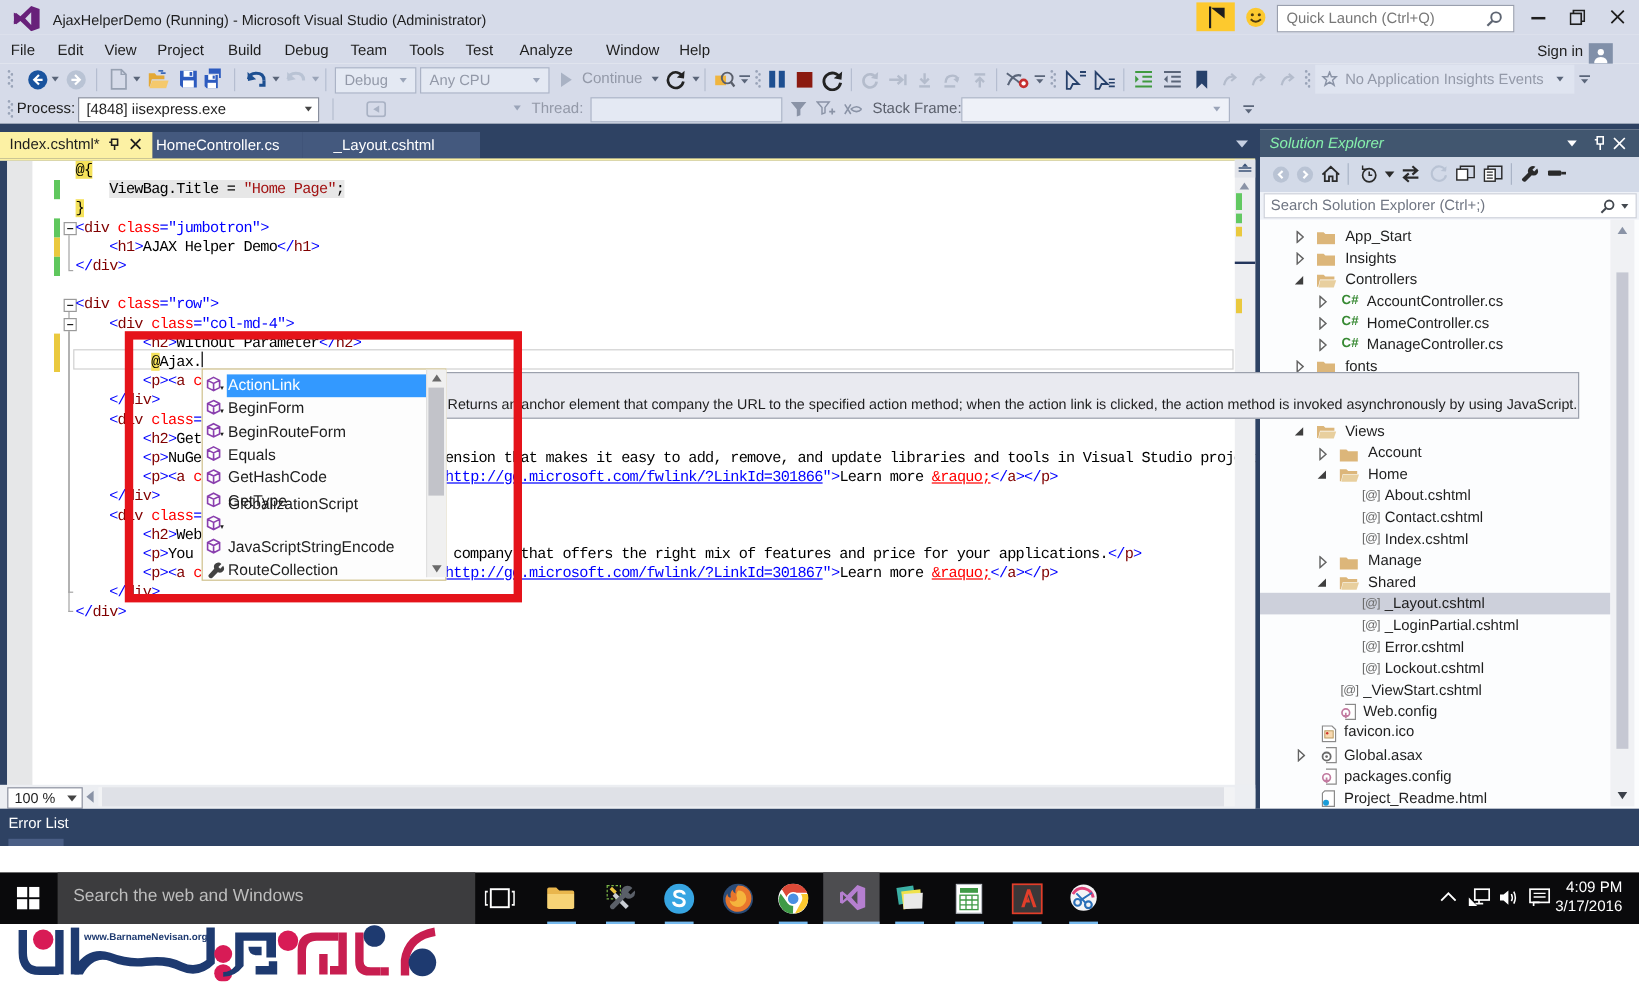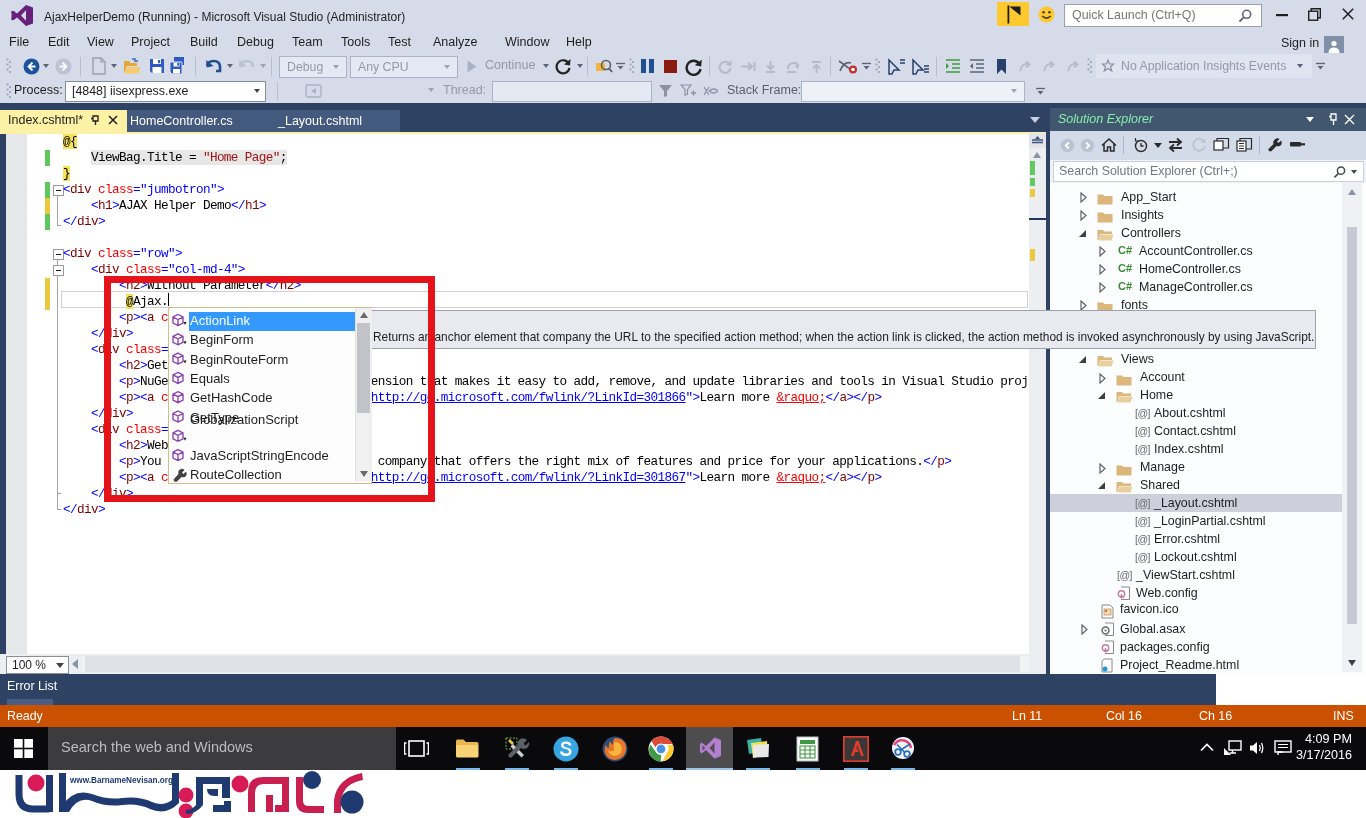--- a/index.html
+++ b/index.html
@@ -24,21 +24,21 @@
   .st{color:#a31515;}   
   .lk{color:#0000ff;text-decoration:underline;}
   .ent{color:#ff0000;text-decoration:underline;}
   .razor{background:#f5e25b;}
   .csbg{background:#e7e7e7;}
   
   #sepanel{position:absolute;left:1050px;top:5px;width:316px;height:566px;background:#fcfdfe;}
   .serow{position:absolute;left:0;height:18px;font-size:12.4px;color:#1e1e1e;}
   .fold{position:absolute;width:16px;height:13px;}
   
-  #errorbar{left:0;top:674px;width:1216px;height:31px;background:#2e4263;}
+  #errorbar{left:0;top:674px;width:1366px;height:31px;background:#2e4263;}
   #statusbar{left:0;top:705px;width:1366px;height:22px;background:#ca5100;color:#fff;font-size:12.4px;}
   #taskbar{left:0;top:727px;width:1366px;height:43px;background:#0a0a0c;}
   #bottomstrip{left:0;top:770px;width:1366px;height:48px;background:#ffffff;}
   .white{color:#fff;}
 </style>
 </head>
 <body>
 <div id="root">
 
   <div class="abs" id="titlebar">
@@ -715,27 +715,20 @@
       <div class="abs" style="left:3.5px;top:163px;border-left:4.5px solid transparent;border-right:4.5px solid transparent;border-top:6px solid #6a6a6a;"></div>
     </div>
   </div>
 
   <div class="abs" style="left:104px;top:276px;width:317px;height:212px;border:7px solid #e5131a;z-index:50;"></div>
 
   <div class="abs" id="errorbar">
     <div class="abs white" style="left:7px;top:5px;font-size:12.4px;">Error List</div>
     <div class="abs" style="left:7px;top:25px;width:46px;height:6px;background:#4a5e85;"></div>
   </div>
-  <div class="abs" id="statusbar">
-    <div class="abs" style="left:7px;top:4px;">Ready</div>
-    <div class="abs" style="left:1012px;top:4px;">Ln 11</div>
-    <div class="abs" style="left:1106px;top:4px;">Col 16</div>
-    <div class="abs" style="left:1199px;top:4px;">Ch 16</div>
-    <div class="abs" style="left:1333px;top:4px;">INS</div>
-  </div>
   <div class="abs" id="taskbar">
     <svg class="abs" style="left:14px;top:12px" width="19" height="19" viewBox="0 0 19 19">
         <g fill="#fff">
           <rect x="0" y="0" width="8.7" height="8.7"></rect>
           <rect x="10.3" y="0" width="8.7" height="8.7"></rect>
           <rect x="0" y="10.3" width="8.7" height="8.7"></rect>
           <rect x="10.3" y="10.3" width="8.7" height="8.7"></rect>
         </g>
       </svg>
     <div class="abs" style="left:48px;top:0px;width:348px;height:43px;background:#3c3c3e;">

